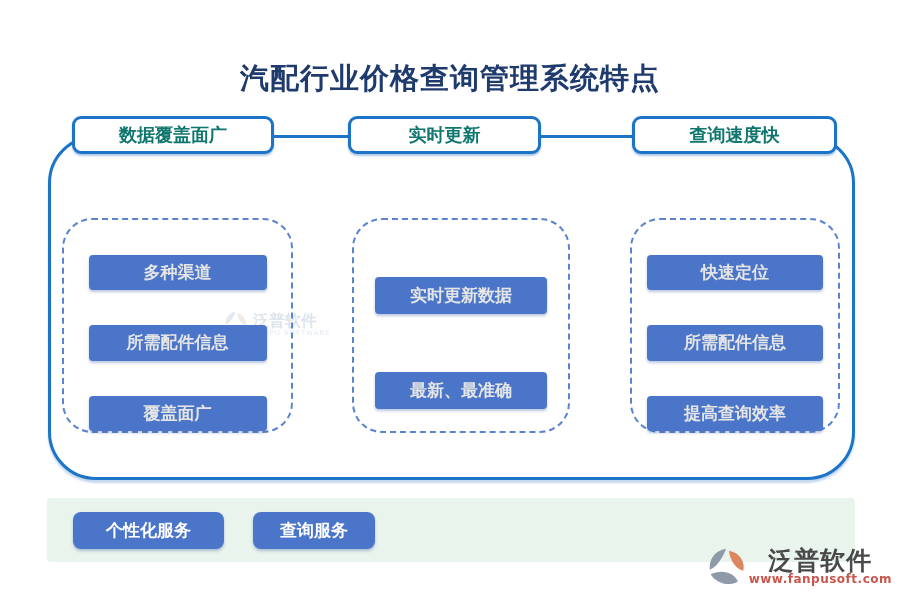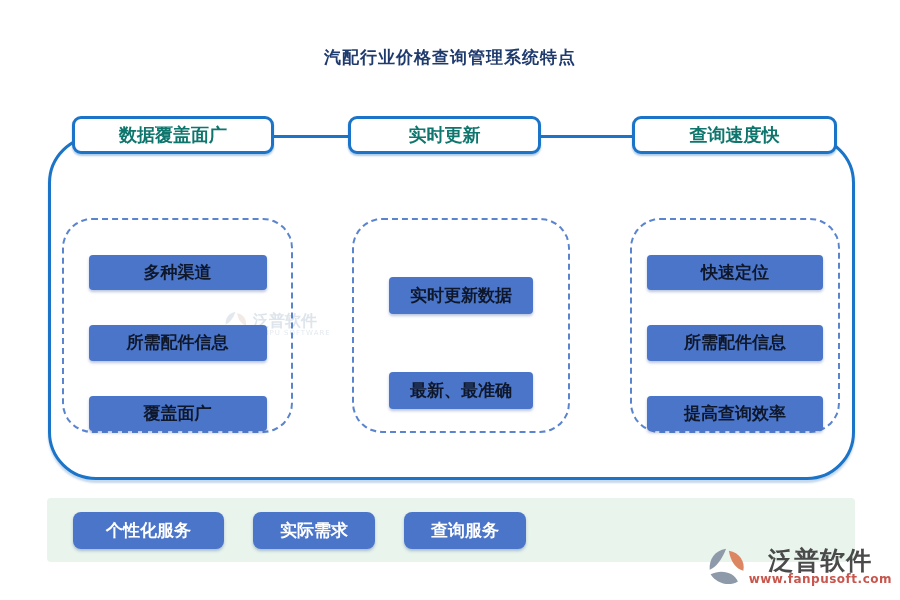--- a/index.html
+++ b/index.html
@@ -1,20 +1,20 @@
 <!DOCTYPE html>
 <html><head>
 <meta charset="utf-8">
 <style>
   html,body { margin:0; padding:0; background:#ffffff; }
   body { width:900px; height:600px; font-family:"DejaVu Sans","Liberation Sans",sans-serif; }
   .stage { position:relative; width:900px; height:600px; background:#ffffff; overflow:hidden; }
 
-  .title { position:absolute; top:46px; left:0; width:100%; text-align:center;
-           font-size:17px; font-weight:bold; color:#1f3a6d; letter-spacing:1px; }
+  .title { position:absolute; top:59px; left:0; width:100%; text-align:center;
+           font-size:29px; font-weight:bold; color:#1f3a6d; letter-spacing:1px; }
 
   .main-panel { position:absolute; left:48px; top:135px; width:807px; height:345px;
                 border:3px solid #1b74c8; border-radius:48px; background:#ffffff;
                 box-sizing:border-box; box-shadow:0 3px 2px rgba(23,100,180,.25); }
 
   .tab { position:absolute; top:116px; height:38px; background:#ffffff;
          border:3px solid #1b74c8; border-radius:9px; box-sizing:border-box;
          display:flex; align-items:center; justify-content:center;
          font-size:18px; font-weight:bold; color:#0f766e; z-index:5;
          box-shadow:0 2px 2px rgba(23,100,180,.35); }
@@ -22,24 +22,24 @@
   .tab2 { left:348px; width:193px; }
   .tab3 { left:632px; width:205px; }
 
   .group { position:absolute; top:218px; height:215px; border:2px dashed #5b84cf;
            border-radius:30px; box-sizing:border-box; display:flex; flex-direction:column;
            align-items:center; justify-content:space-evenly; z-index:2; }
   .g1 { left:62px;  width:231px; }
   .g2 { left:352px; width:218px; }
   .g3 { left:630px; width:210px; }
 
-  .node { width:178px; height:37px; background:#4a75c9; border-radius:4px; color:#0f172a;
+  .node { width:178px; height:37px; background:#4a75c9; border-radius:4px; color:#e5e5e5;
           font-size:17px; font-weight:bold; display:flex; align-items:center; justify-content:center;
           box-shadow:0 2px 3px rgba(60,90,160,.35); white-space:nowrap;margin-top:35px; }
-  .g2 .node { width:144px; }
+  .g2 .node { width:172px; }
   .g3 .node { width:176px; }
 
   .watermark { position:absolute; left:224px; top:311px; display:flex; align-items:center;
                gap:5px; z-index:1; opacity:.55; }
   .wm-text  { line-height:1.05; }
   .wm-name  { font-size:16px; font-weight:bold; color:#c3cfdc; }
   .wm-sub   { font-size:7px; color:#ccd7e3; letter-spacing:1px; }
 
   .bottom-bar { position:absolute; left:47px; top:498px; width:808px; height:64px;
                 background:#e8f4ec; border-radius:4px; display:flex; align-items:center;
@@ -101,21 +101,20 @@
   </div>
 
   <div class="group g3">
     <div class="node">快速定位</div>
     <div class="node">所需配件信息</div>
     <div class="node">提高查询效率</div>
   </div>
 
   <div class="bottom-bar">
     <div class="bottom-node first">个性化服务</div>
-    <div class="bottom-node">实际需求</div>
     <div class="bottom-node">查询服务</div>
   </div>
 
   <div class="logo">
     <span>
       <svg width="40" height="40" viewBox="0 0 44 44">
         <path d="M21 2 C8 4 2 14 3 25 C10 22 16 15 21 2 Z" fill="#8e9aaa"></path>
         <path d="M24 4 C36 6 42 16 40 26 C32 24 26 16 24 4 Z" fill="#dd8662"></path>
         <path d="M4 30 C10 40 24 44 34 38 C30 28 16 24 4 30 Z" fill="#8e9aaa"></path>
       </svg>

